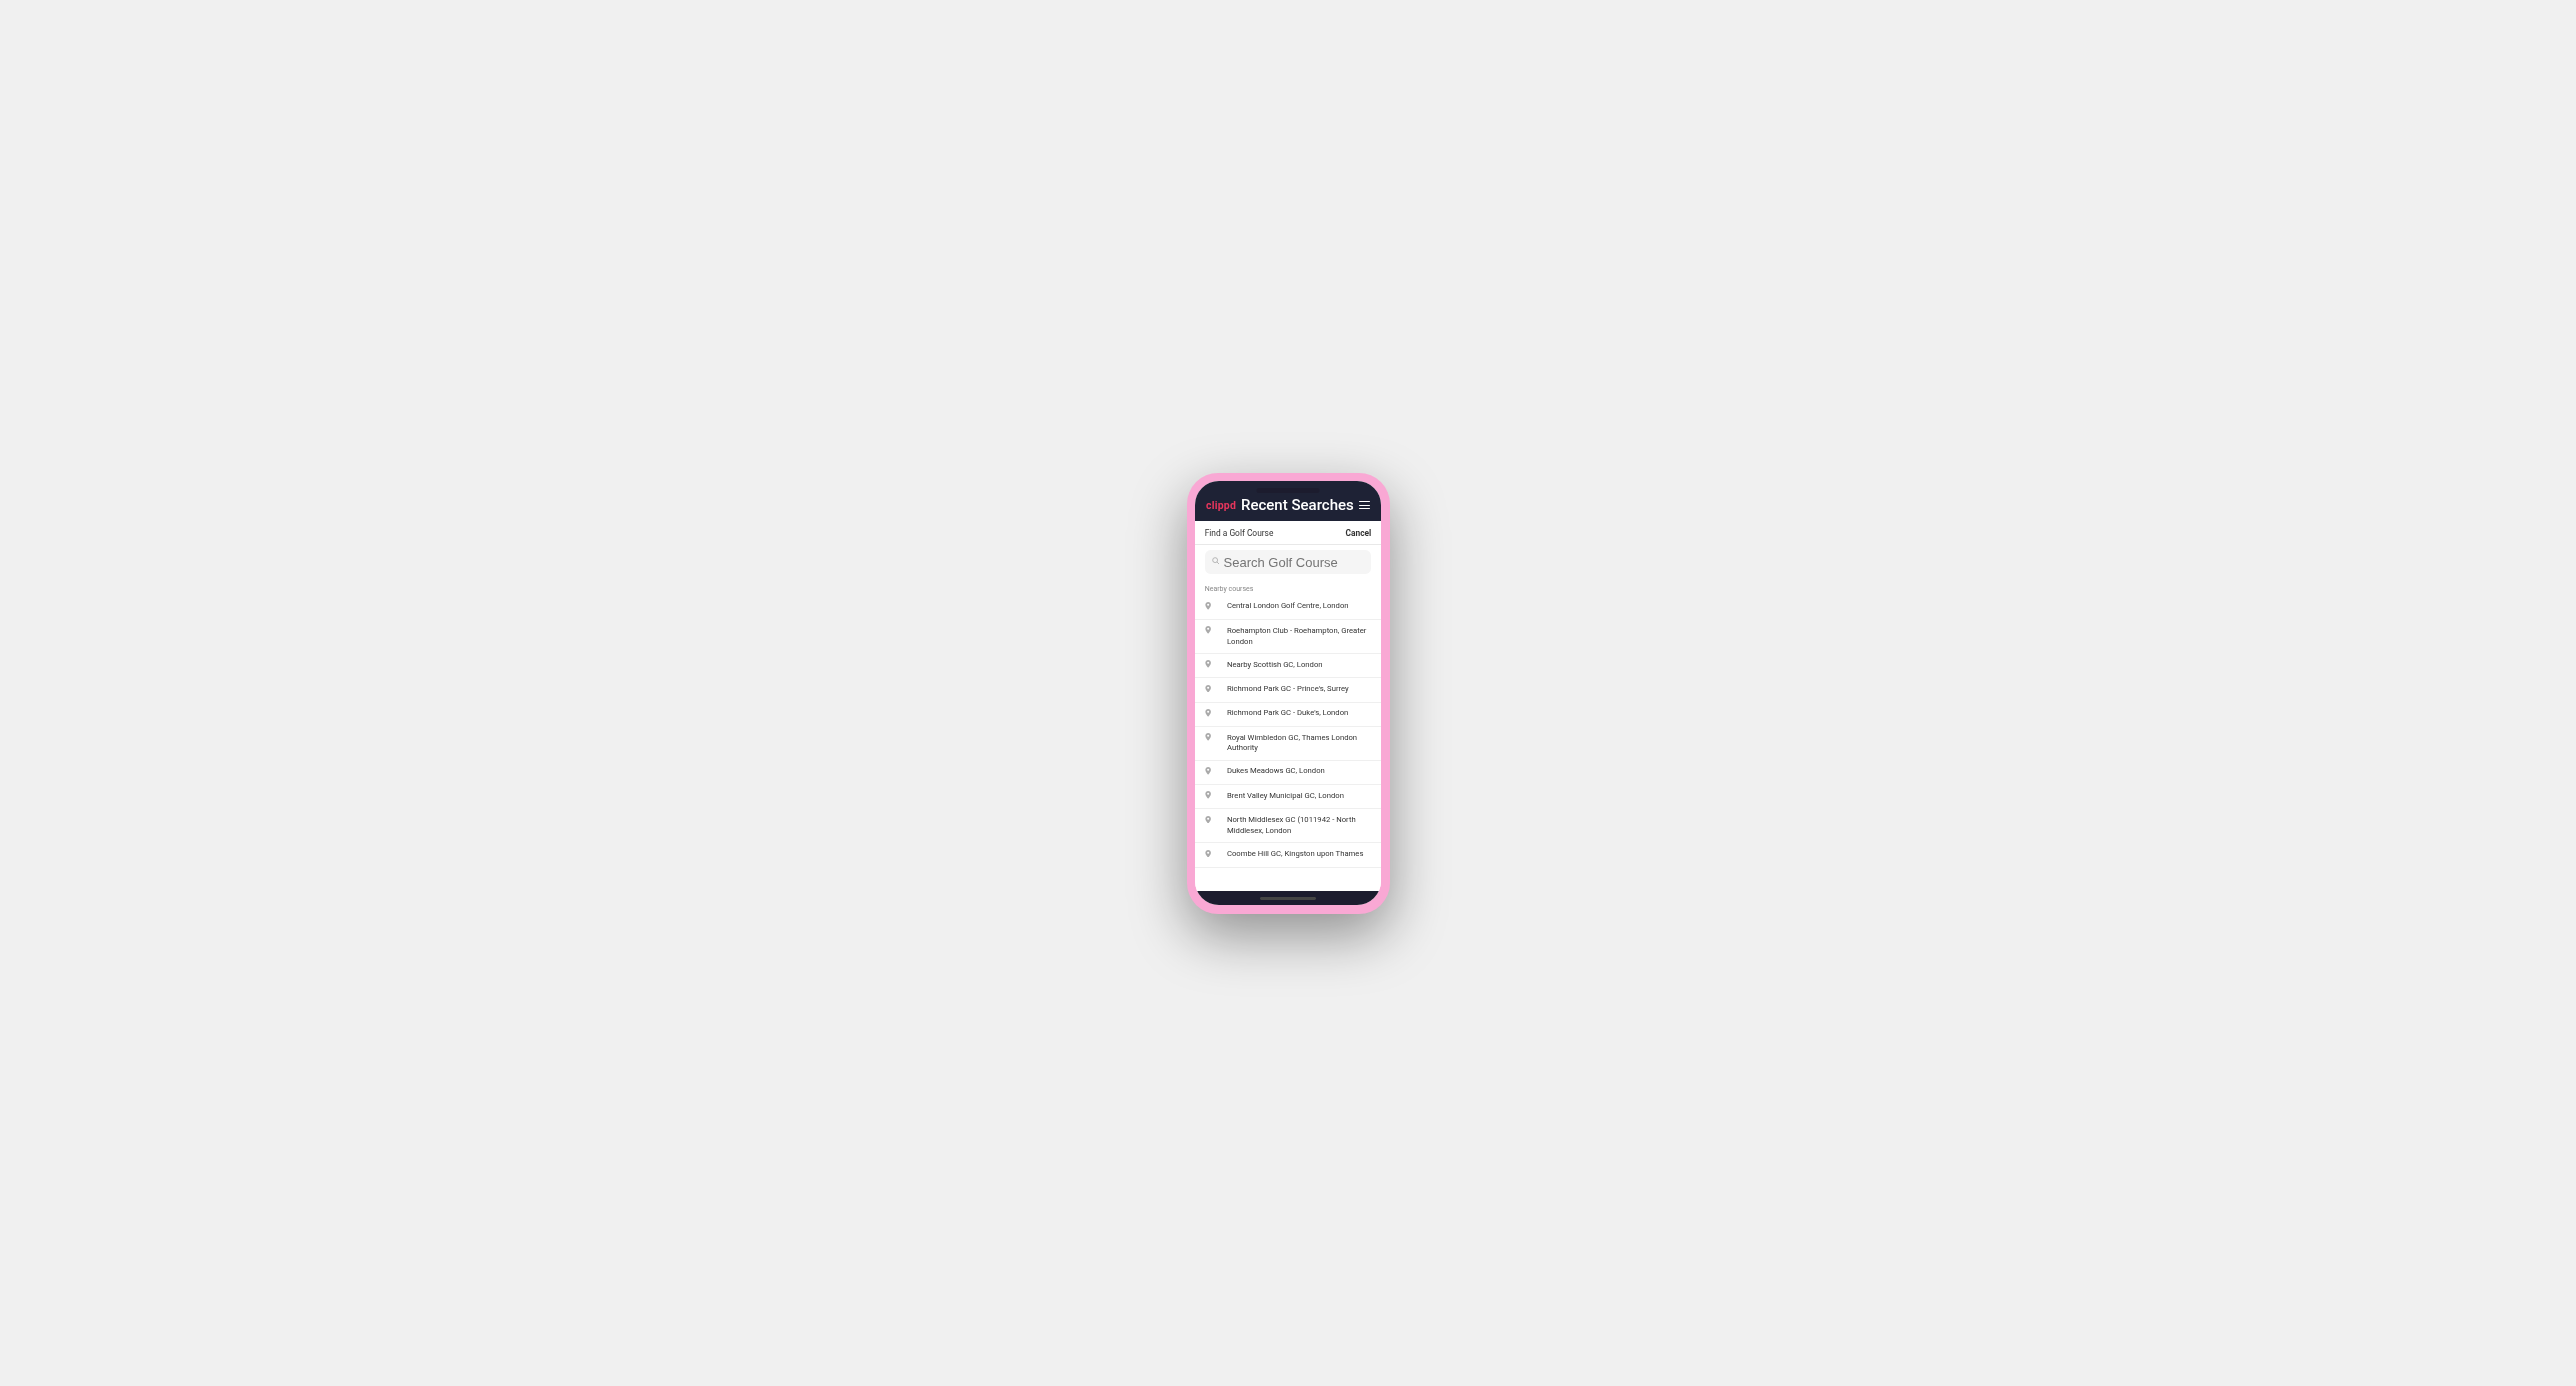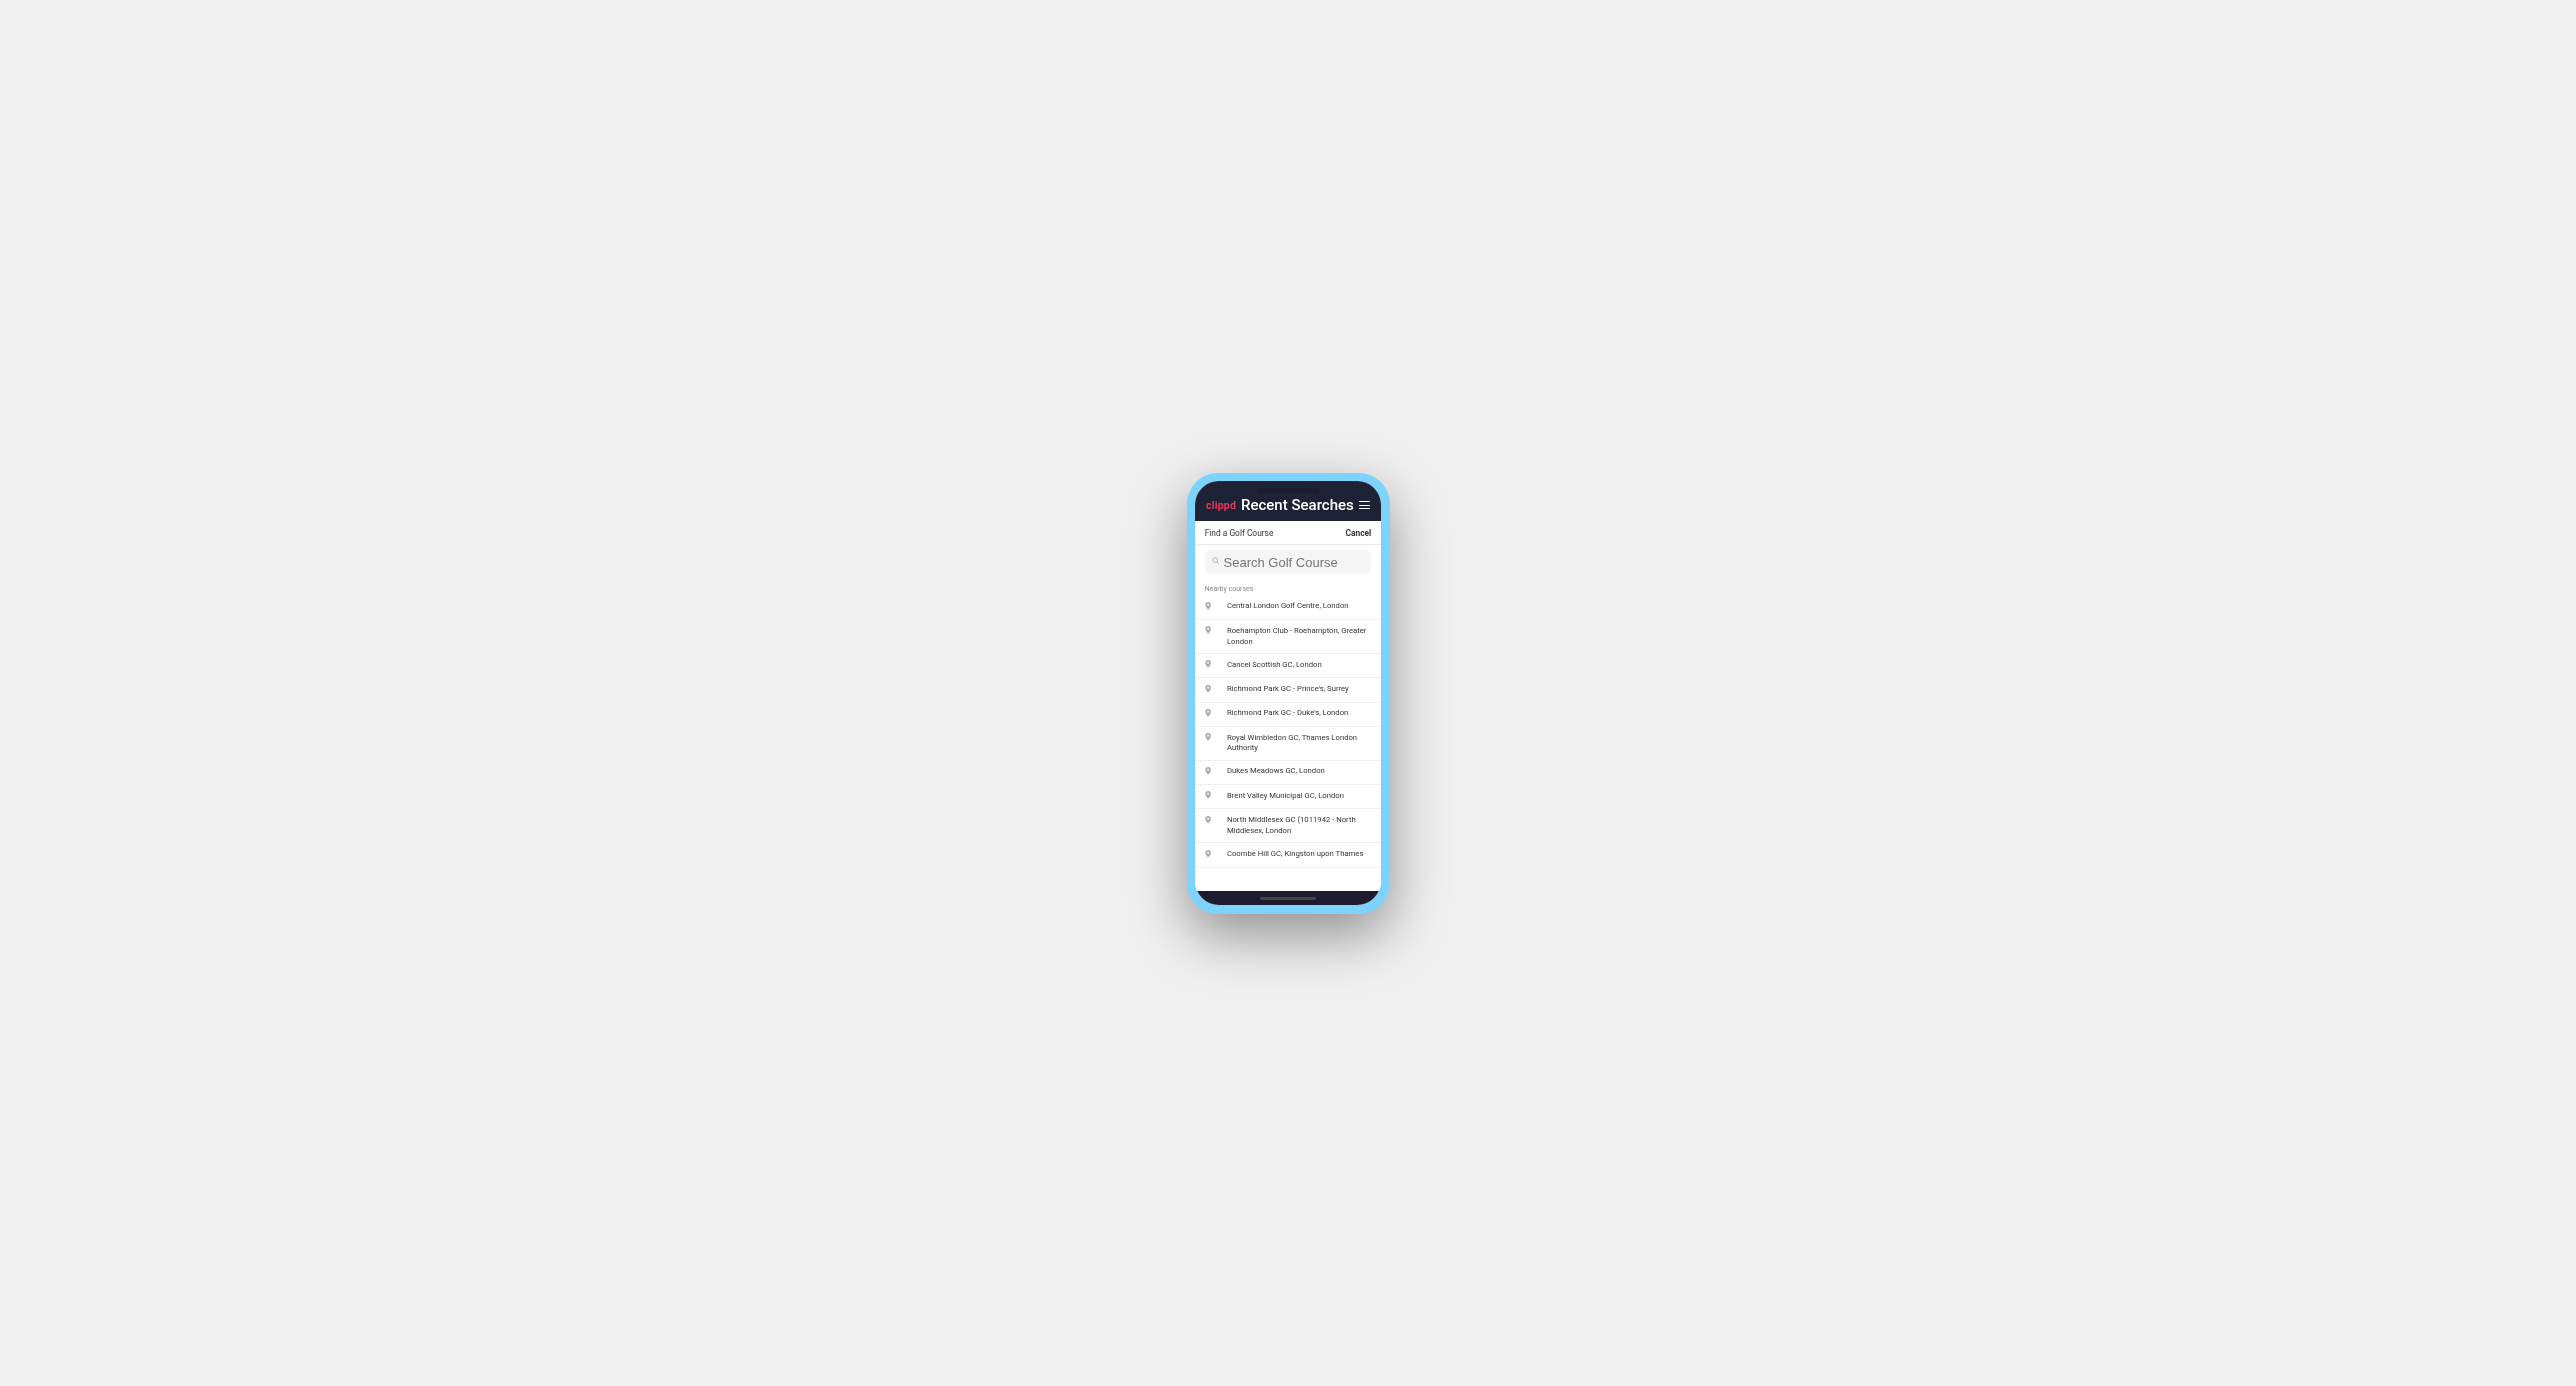--- a/index.html
+++ b/index.html
@@ -9,21 +9,21 @@
       display: flex;
       justify-content: center;
       align-items: center;
       min-height: 100vh;
       font-family: -apple-system, BlinkMacSystemFont, 'Segoe UI', Roboto, sans-serif;
     }
 
     .phone-frame {
       width: 203px;
       height: 441px;
-      background: #7dd3fc;
+      background: #f9a8d4;
       border-radius: 31px;
       padding: 8.4px;
       box-shadow: 0 21px 56px rgba(0,0,0,0.4);
       position: relative;
       display: flex;
       flex-direction: column;
       align-items: center;
     }
 
     .phone-screen {
@@ -256,21 +256,21 @@
             <li class="course-item">
               <span class="location-pin"><svg width="6.3" height="7.7" viewBox="0 0 9 11" fill="none">
       <path d="M4.5 0C2.29 0 0.5 1.79 0.5 4c0 3 4 7 4 7s4-4 4-7C8.5 1.79 6.71 0 4.5 0zm0 5.5a1.5 1.5 0 110-3 1.5 1.5 0 010 3z" fill="#aaa"></path>
     </svg></span>
               <span class="course-name">Roehampton Club - Roehampton, Greater London</span>
             </li>
             <li class="course-item">
               <span class="location-pin"><svg width="6.3" height="7.7" viewBox="0 0 9 11" fill="none">
       <path d="M4.5 0C2.29 0 0.5 1.79 0.5 4c0 3 4 7 4 7s4-4 4-7C8.5 1.79 6.71 0 4.5 0zm0 5.5a1.5 1.5 0 110-3 1.5 1.5 0 010 3z" fill="#aaa"></path>
     </svg></span>
-              <span class="course-name">Cancel Scottish GC, London</span>
+              <span class="course-name">Nearby Scottish GC, London</span>
             </li>
             <li class="course-item">
               <span class="location-pin"><svg width="6.3" height="7.7" viewBox="0 0 9 11" fill="none">
       <path d="M4.5 0C2.29 0 0.5 1.79 0.5 4c0 3 4 7 4 7s4-4 4-7C8.5 1.79 6.71 0 4.5 0zm0 5.5a1.5 1.5 0 110-3 1.5 1.5 0 010 3z" fill="#aaa"></path>
     </svg></span>
               <span class="course-name">Richmond Park GC - Prince's, Surrey</span>
             </li>
             <li class="course-item">
               <span class="location-pin"><svg width="6.3" height="7.7" viewBox="0 0 9 11" fill="none">
       <path d="M4.5 0C2.29 0 0.5 1.79 0.5 4c0 3 4 7 4 7s4-4 4-7C8.5 1.79 6.71 0 4.5 0zm0 5.5a1.5 1.5 0 110-3 1.5 1.5 0 010 3z" fill="#aaa"></path>

